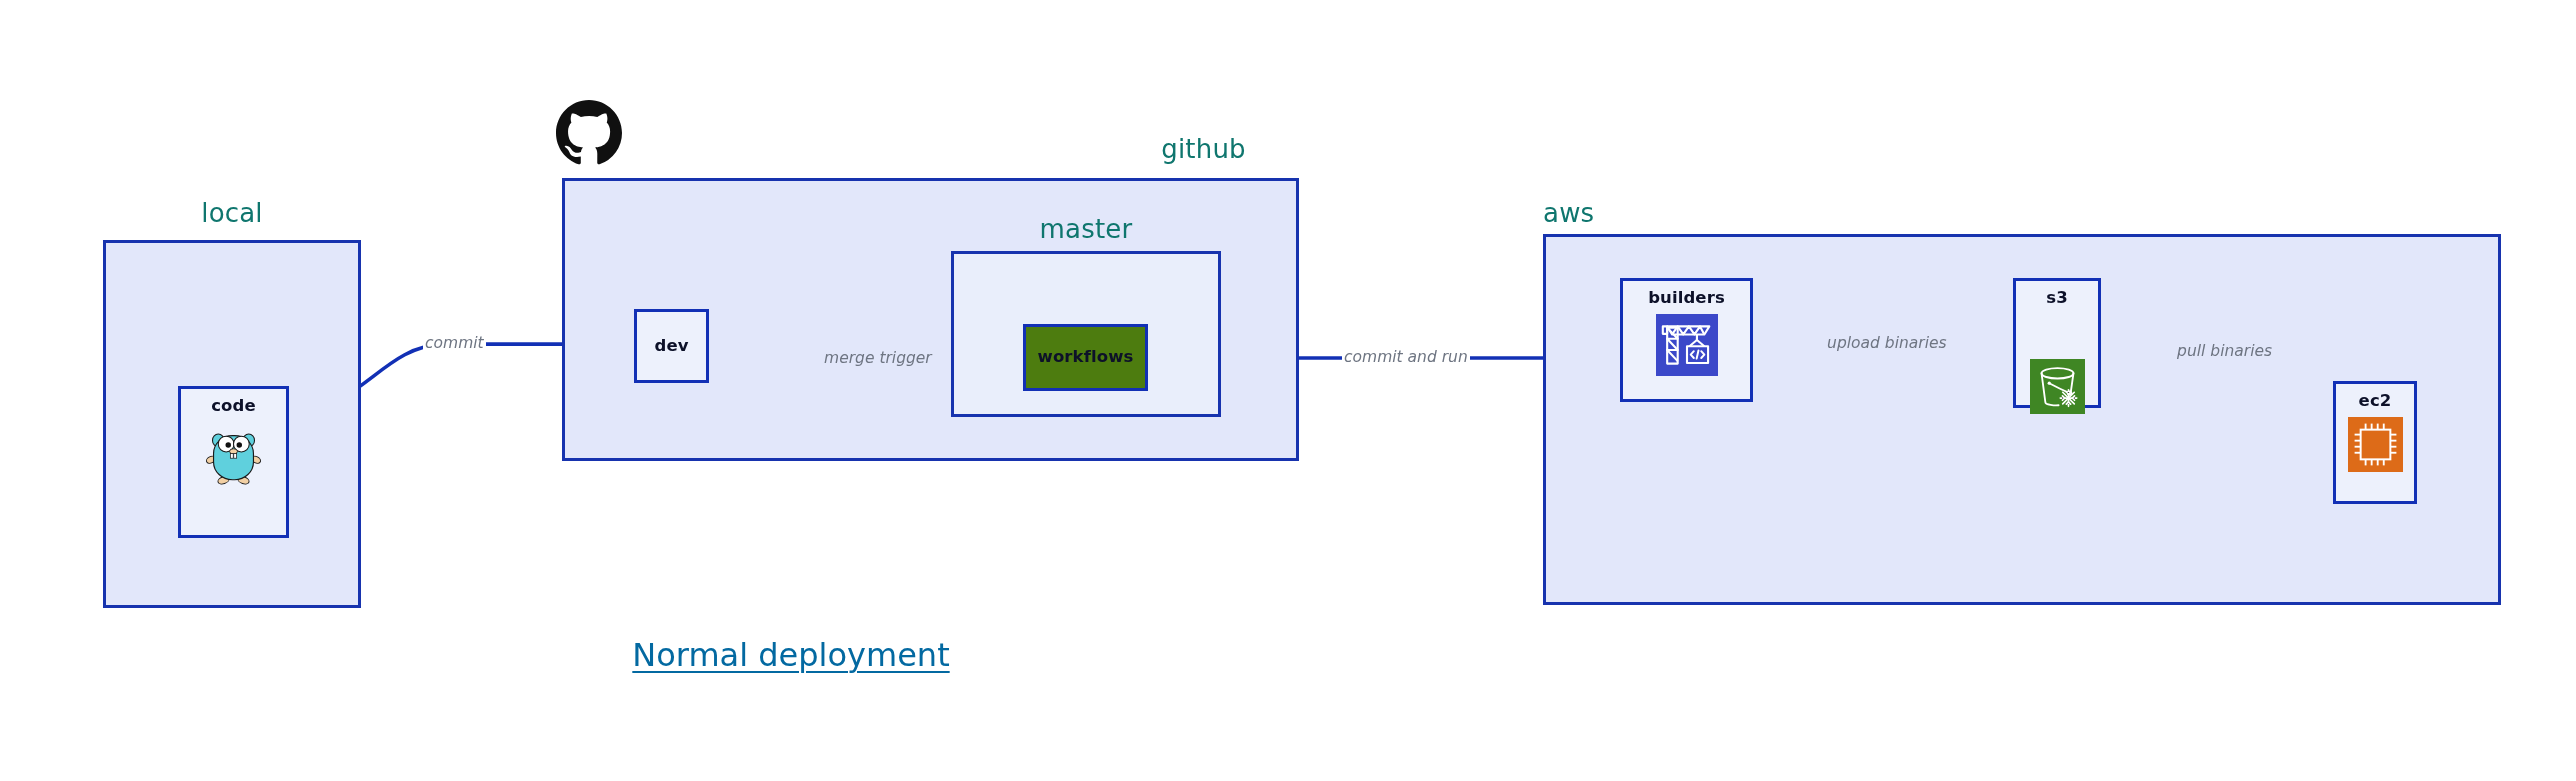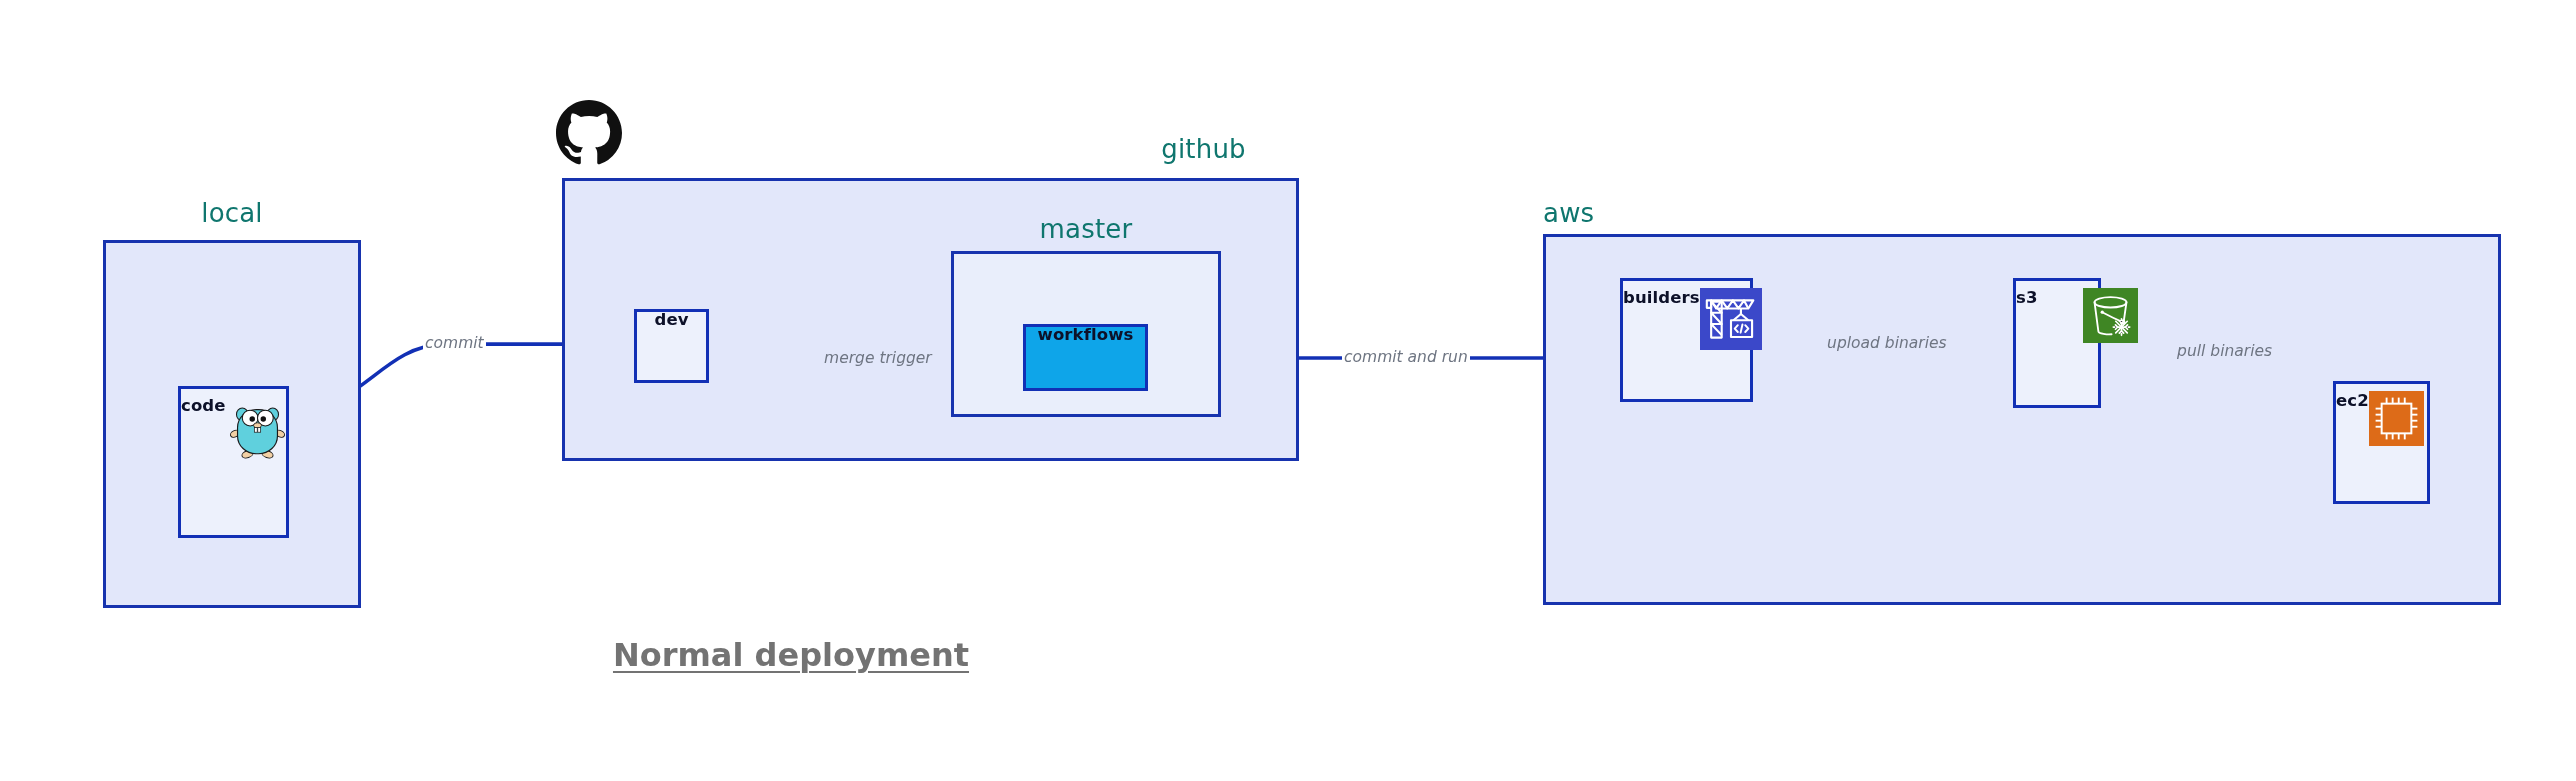--- a/index.html
+++ b/index.html
@@ -30,22 +30,22 @@
     letter-spacing:0.2px;
   }
 
   
   .node{
     position:absolute;
     background:#edf1fc;
     border:3.6px solid #1230b5;
     box-sizing:border-box;
     display:flex;
-    flex-direction:row;
-    align-items:flex-start;
+    flex-direction:column;
+    align-items:center;
   }
   .node-label{
     color:#0d1129;
     font-size:16.5px;
     font-weight:700;
     letter-spacing:0.1px;
     white-space:nowrap;
     margin-top:9.3px;
     line-height:1;
   }
@@ -62,23 +62,23 @@
     white-space:nowrap;
     background:#ffffff;
     line-height:1;
     padding:0 2.1px;
   }
   .edge-label.on-group{background:#e2e7fa;}
 
   
   #title{
     position:absolute;
-    color:#737373;
+    color:#0369a1;
     font-size:32px;
-    font-weight:700;
+    font-weight:400;
     text-decoration:underline;
     text-underline-offset:5.2px;
     text-decoration-thickness:2.1px;
     white-space:nowrap;
   }
 
   
   #gh-logo{position:absolute;line-height:0;}
 </style>
 </head>
@@ -148,21 +148,21 @@
   <div class="group" style="left:562px;top:178px;width:737px;height:283px;"></div>
 
   <div class="node" style="left:634px;top:309px;width:75px;height:74px;justify-content:center;">
     <div class="node-label" style="margin-top:0;">dev</div>
   </div>
 
   <div class="group-label" style="left:951px;top:214px;width:270px;text-align:center;">master</div>
 
   <div class="group sub" style="left:951px;top:251px;width:270px;height:166px;"></div>
 
-  <div class="node" style="left:1023px;top:324px;width:125px;height:67px;justify-content:center;background:#0ea5e9;">
+  <div class="node" style="left:1023px;top:324px;width:125px;height:67px;justify-content:center;background:#4d7c0f;">
     <div class="node-label" style="margin-top:0;">workflows</div>
   </div>
 
   <div class="group-label" style="left:1543px;top:198px;width:958px;text-align:left;">aws</div>
 
   <div class="group" style="left:1543px;top:234px;width:958px;height:371px;"></div>
 
   <div class="node" style="left:1620px;top:278px;width:133px;height:124px;">
     <div class="node-label">builders</div>
     <div class="node-icon">
@@ -216,21 +216,21 @@
           <path d="M80.5 60.5 L59.5 81.5"></path>
           <path d="M66 60 L70 64 L74 60"></path>
           <path d="M66 82 L70 78 L74 82"></path>
           <path d="M59 67 L63 71 L59 75"></path>
           <path d="M81 67 L77 71 L81 75"></path>
         </g>
       </svg>
     </div>
   </div>
 
-  <div class="node" style="left:2333px;top:381px;width:97px;height:123px;">
+  <div class="node" style="left:2333px;top:381px;width:84px;height:123px;">
     <div class="node-label">ec2</div>
     <div class="node-icon">
       <svg width="55" height="55" viewBox="0 0 100 100" xmlns="http://www.w3.org/2000/svg">
         <rect x="0" y="0" width="100" height="100" fill="#dd6b18"></rect>
         <g fill="none" stroke="#ffffff" stroke-width="3.6">
           <rect x="23" y="23" width="54" height="54"></rect>
           <g stroke-width="3.4">
             <path d="M32 23 L32 12"></path>
               <path d="M43 23 L43 12"></path>
             <path d="M54 23 L54 12"></path>

